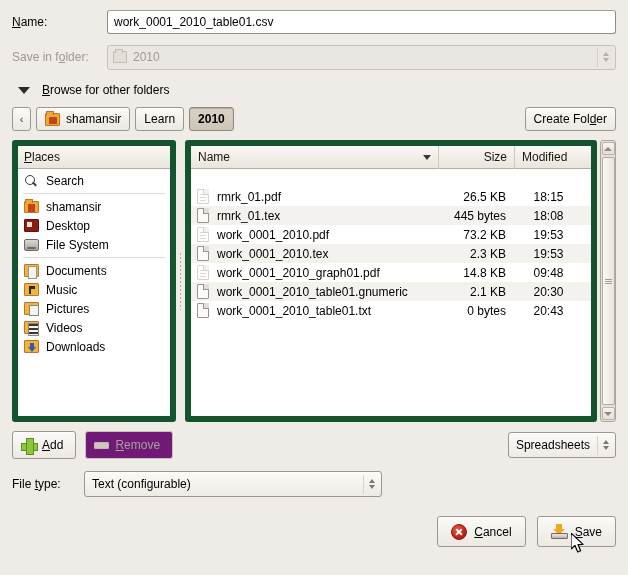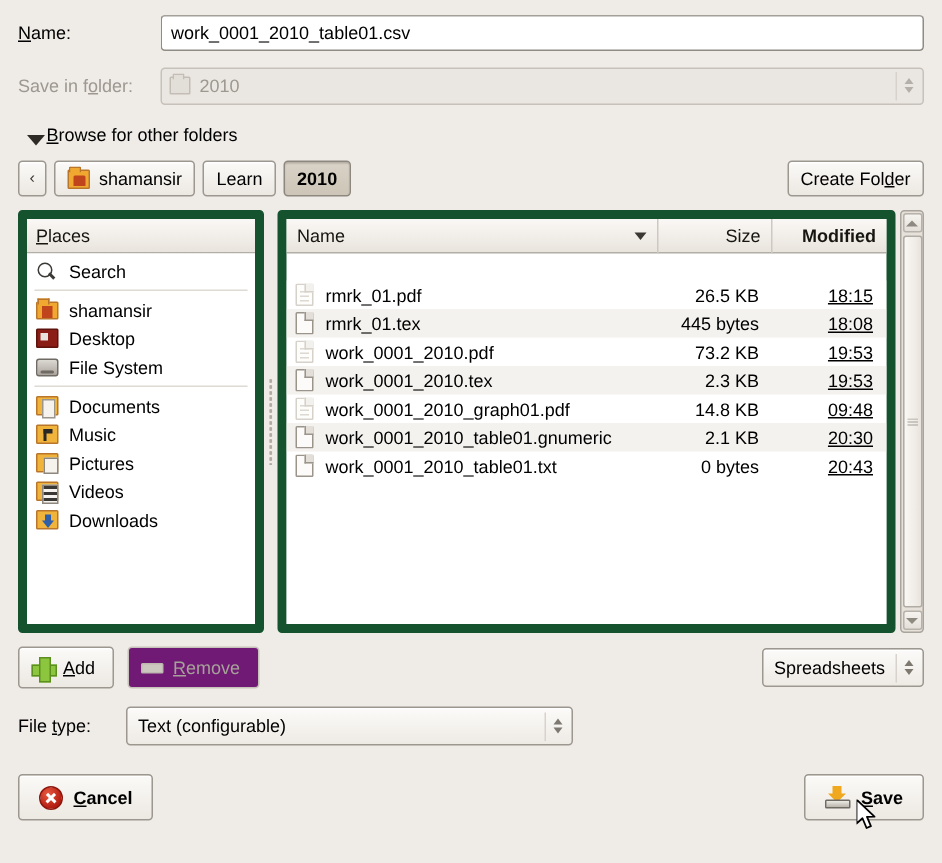--- a/index.html
+++ b/index.html
@@ -52,21 +52,21 @@
   .combo-arrows {
     width:16px; display:flex; flex-direction:column; align-items:center;
     justify-content:center; gap:2px; border-left:1px solid #d7d2cb; height:19px;
   }
   .chev-up, .chev-dn { width:0;height:0;border-left:3.5px solid transparent;border-right:3.5px solid transparent; }
   .chev-up { border-bottom:4px solid #7d7870; }
   .chev-dn { border-top:4px solid #7d7870; }
   .folder-combo .chev-up { border-bottom-color:#b4afa8; }
   .folder-combo .chev-dn { border-top-color:#b4afa8; }
 
-  .expander { display:flex; align-items:flex-end; gap:1px; padding:3px 0 0 6px; cursor:default; }
+  .expander { display:flex; align-items:center; gap:12px; padding:3px 0 0 6px; cursor:default; }
   .tri-down { width:0;height:0;border-left:6px solid transparent;border-right:6px solid transparent;border-top:7px solid #2e2b27; }
 
   
   .crumb-row { display:flex; align-items:center; padding:10px 12px 0 12px; }
   .btn {
     background:linear-gradient(to bottom,#fbfaf8 0%,#ece8e2 100%);
     border:1px solid #9c978f; border-radius:3px;
     height:24px; display:inline-flex; align-items:center;
     padding:0 8px; font-size:12px; color:#000; cursor:default;
     box-shadow:inset 0 1px 0 #fff;
@@ -104,21 +104,21 @@
   .col-head {
     background:linear-gradient(to bottom,#faf8f5 0%,#e9e4dd 100%);
     border-bottom:1px solid #b2ada5;
     height:23px; display:flex; align-items:center;
     font-size:12px; color:#17150f;
   }
   .places-head { padding-left:6px; }
   .col { display:flex; align-items:center; height:23px; padding:0 7px; }
   .col.name { flex:1; justify-content:space-between; border-right:1px solid #cdc8c0; }
   .col.size { width:76px; flex:0 0 76px; justify-content:flex-end; border-right:1px solid #cdc8c0; }
-  .col.modified { width:76px; flex:0 0 76px; justify-content:flex-end;font-weight:bold; }
+  .col.modified { width:76px; flex:0 0 76px; justify-content:flex-start; }
   .sort-chev { width:0;height:0;border-left:4.5px solid transparent;border-right:4.5px solid transparent;border-top:5px solid #3b3833; margin-left:6px; }
 
   .places-list { flex:1; overflow:hidden; padding-top:2px; background:#fff; }
   .place {
     display:flex; align-items:center; gap:7px;
     height:19px; padding:0 6px; font-size:12px; cursor:default;
   }
   .place-sep { height:1px; background:#dedad4; margin:3px 5px; }
 
   
@@ -149,21 +149,21 @@
   .ic-down:before{ content:""; position:absolute; left:5px; top:2px; width:4px;height:5px;background:#2f5fa8; }
   .ic-down:after{ content:""; position:absolute; left:3px; top:6px; width:0;height:0;
       border-left:4px solid transparent;border-right:4px solid transparent;border-top:5px solid #2f5fa8; }
 
   
   .file-list { flex:1; background:#fff; overflow:hidden; }
   .frow { display:flex; align-items:center; height:19px; font-size:12px; cursor:default; }
   .frow.alt { background:#f4f2ef; }
   .frow .fname { flex:1; display:flex; align-items:center; gap:8px; padding-left:6px; overflow:hidden; white-space:nowrap; }
   .frow .fsize { width:76px; flex:0 0 76px; padding-right:9px; text-align:right; }
-  .frow .fmod  { width:76px; flex:0 0 76px; padding-right:9px; text-align:right;text-decoration:underline; }
+  .frow .fmod  { width:76px; flex:0 0 76px; padding-right:9px; text-align:center; }
 
   .doc-ic { width:12px; height:15px; flex:0 0 12px; position:relative;
     background:#fcfbfa; border:1px solid #9a948b; border-radius:1px; }
   .doc-ic:after{ content:""; position:absolute; right:-1px; top:-1px; width:5px;height:5px;
     background:#e3dfd8; border-left:1px solid #9a948b; border-bottom:1px solid #9a948b; }
   .doc-ic.faint { background:#fdfdfc; border-color:#d6d1c9; }
   .doc-ic.faint:after{ background:#f3f1ed; border-color:#d6d1c9; }
   .doc-ic.faint:before{ content:""; position:absolute; left:2px; top:4px; right:2px; height:1px;
     background:#ddd8d0; box-shadow:0 3px 0 #ddd8d0, 0 6px 0 #ddd8d0; }
 
@@ -200,21 +200,21 @@
     border:1px solid #9c978f; border-radius:3px; padding:0 2px 0 7px;
     box-shadow:inset 0 1px 0 #fff;
   }
   .sheets { margin-left:auto; }
   .sheets .val { padding-right:7px; }
   .row-type { display:flex; align-items:center; padding:12px 12px 0 12px; }
   .type-label { width:72px; flex:0 0 72px; }
   .type-combo.filetype { width:298px; }
   .type-combo.filetype .val { flex:1; }
 
-  .row-actions { display:flex; justify-content:space-between; gap:11px; padding:19px 12px 0 12px;font-weight:bold; }
+  .row-actions { display:flex; justify-content:flex-end; gap:11px; padding:19px 12px 0 12px; }
   .btn-act { height:31px; padding:0 13px; gap:7px; }
   .cancel-ic { width:16px; height:16px; border-radius:50%;
     background:radial-gradient(circle at 35% 30%, #e8593f, #b41e12 70%);
     border:1px solid #8d170d; position:relative; }
   .cancel-ic:before,.cancel-ic:after{ content:""; position:absolute; left:3px; top:6.5px; width:8px; height:2.4px; background:#fff; }
   .cancel-ic:before{ transform:rotate(45deg); }
   .cancel-ic:after{ transform:rotate(-45deg); }
   .save-ic { width:17px; height:15px; position:relative; }
   .save-ic .tray { position:absolute; left:0; bottom:0; width:17px; height:6px;
     background:linear-gradient(#eceae5,#b9b4ac); border:1px solid #6e6a63; border-radius:1px; }

